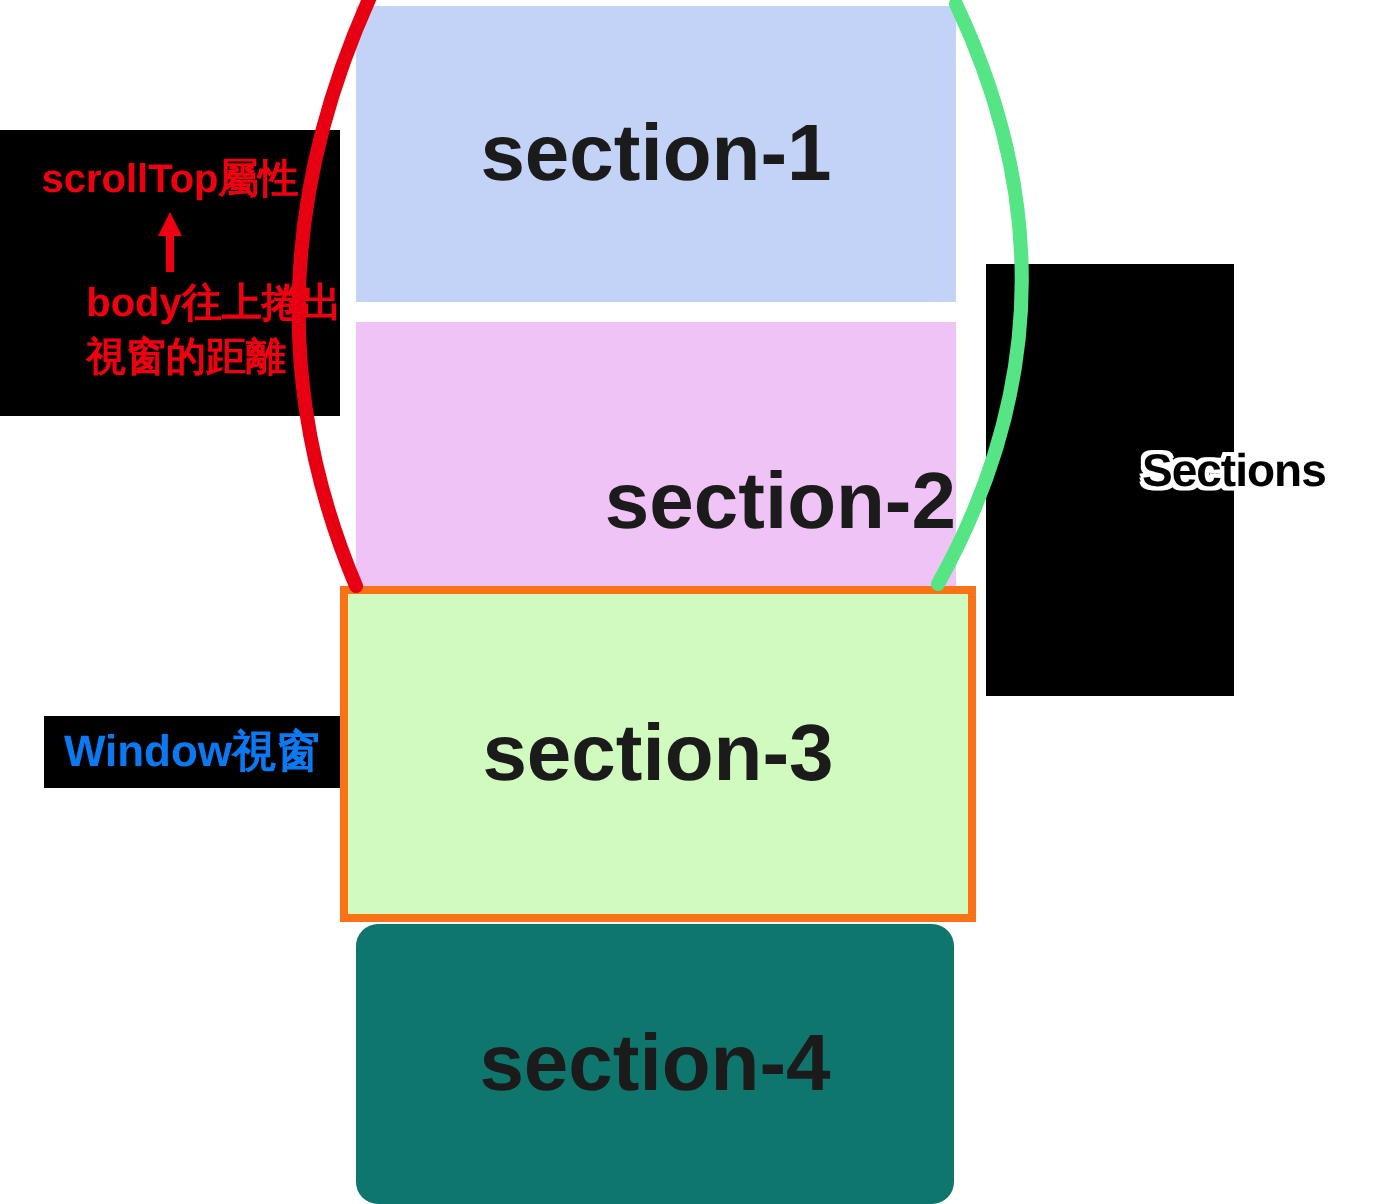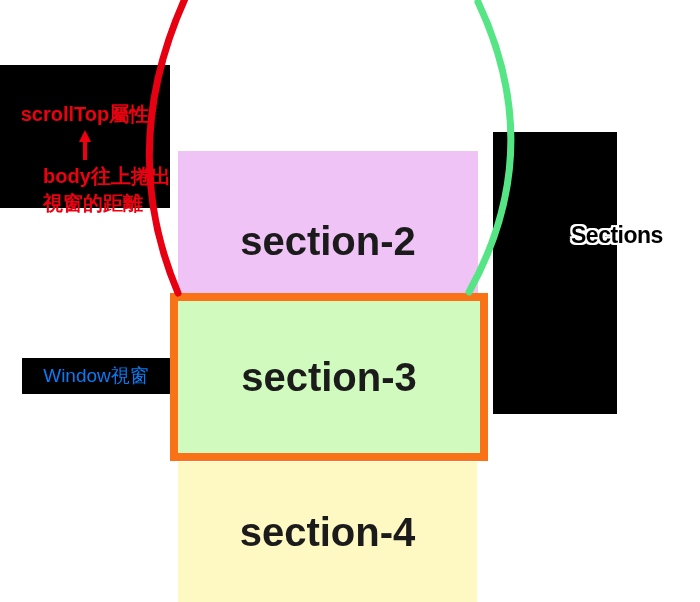--- a/index.html
+++ b/index.html
@@ -22,23 +22,23 @@
     justify-content: center;
     box-sizing: border-box;
   }
   .section .sec-label {
     font-size: 40px;
     font-weight: 700;
     color: #1b1b1b;
     letter-spacing: 0px;
   }
   #sec1 { left: 178px; top: 3px;   width: 300px; height: 148px; background: #c3d2f7; }
-  #sec2 { left: 178px; top: 151px; width: 300px; height: 180px; background: #efc3f5; }
+  #sec2 { left: 178px; top: 161px; width: 300px; height: 180px; background: #efc3f5; justify-content: flex-end; }
   #sec3 { left: 170px; top: 293px; width: 318px; height: 168px; background: #d1fabf;
-          border: 8px solid #f97316; }
+          border: 4px solid #f97316; }
   #sec4 { left: 178px; top: 462px; width: 299px; height: 140px; background: #fde5a0; }
 
   
   #scrolltop-callout {
     position: absolute;
     left: 0; top: 65px;
     width: 170px; height: 143px;
     background: #000000;
     display: flex;
     flex-direction: column;
@@ -59,21 +59,21 @@
     height: 32px;
     display: flex;
     align-items: center;
     justify-content: center;
   }
 
   
   #sections-callout {
     position: absolute;
     left: 493px; top: 132px;
-    width: 124px; height: 282px;
+    width: 124px; height: 216px;
     background: #000000;
   }
   #sections-callout .sections-text {
     position: absolute;
     left: 78px;
     top: 90px;
     font-size: 23px;
     font-weight: 700;
     color: #000000;
     white-space: nowrap;
@@ -90,54 +90,57 @@
     position: absolute;
     left: 22px; top: 358px;
     width: 148px; height: 36px;
     background: #000000;
     display: flex;
     align-items: center;
     justify-content: center;
   }
   #window-callout .window-text {
     color: #0b7af2;
-    font-size: 19px;
-    font-weight: 400;
+    font-size: 22px;
+    font-weight: 700;
     white-space: nowrap;
   }
 
   
   #bracket-overlay {
     position: absolute;
     left: 0; top: 0;
     width: 700px; height: 602px;
     pointer-events: none;
   }
 </style>
 </head>
 <body>
 
 <div id="canvas">
 
+  <div id="sec1" class="section" style="background-color: rgb(195, 210, 247);">
+    <span class="sec-label">section-1</span>
+  </div>
   <div id="sec2" class="section" style="background-color: rgb(239, 195, 245);">
     <span class="sec-label">section-2</span>
   </div>
   <div id="sec3" class="section" style="background-color: rgb(209, 250, 191);">
     <span class="sec-label">section-3</span>
   </div>
-  <div id="sec4" class="section" style="background-color: #fef9c3;">
+  <div id="sec4" class="section" style="background-color: #0f766e; border-radius: 11px;">
     <span class="sec-label">section-4</span>
   </div>
 
   <div id="window-callout" style="background-color: rgb(0, 0, 0);">
     <span class="window-text" style="color: rgb(11, 122, 242);">Window視窗</span>
   </div>
 
   <div id="scrolltop-callout" style="background-color: rgb(0, 0, 0);">
-    <span class="red-text" style="color: rgb(238, 0, 17); margin-top: 24px;">scrollTop屬性</span>
+    <span class="red-text" style="color: rgb(238, 0, 17);">scrollTop屬性</span>
     <span class="arrow-wrap">
       <svg width="18" height="32" viewBox="0 0 18 32" aria-hidden="true">
         <polygon points="9,1 3,13 15,13" fill="#ee0011"></polygon>
         <line x1="9" y1="10" x2="9" y2="31" stroke-width="4" stroke="#ee0011"></line>
       </svg>
     </span>
     <span class="red-text" style="color: rgb(238, 0, 17); margin-left: 44px;">body往上捲出</span>
     <span class="red-text" style="color: rgb(238, 0, 17); margin-left: 16px;">視窗的距離</span>
   </div>
 

